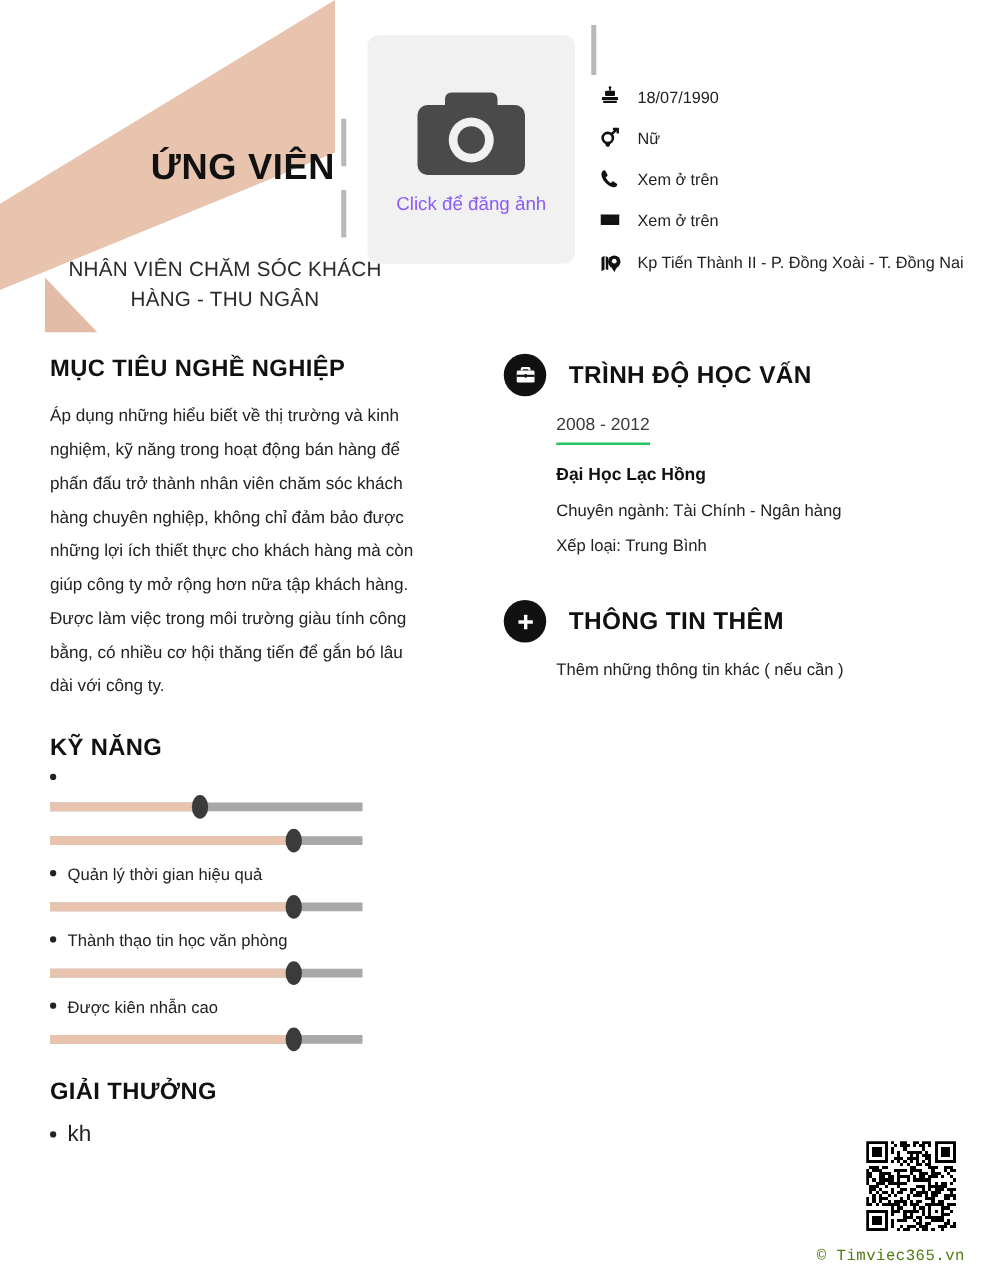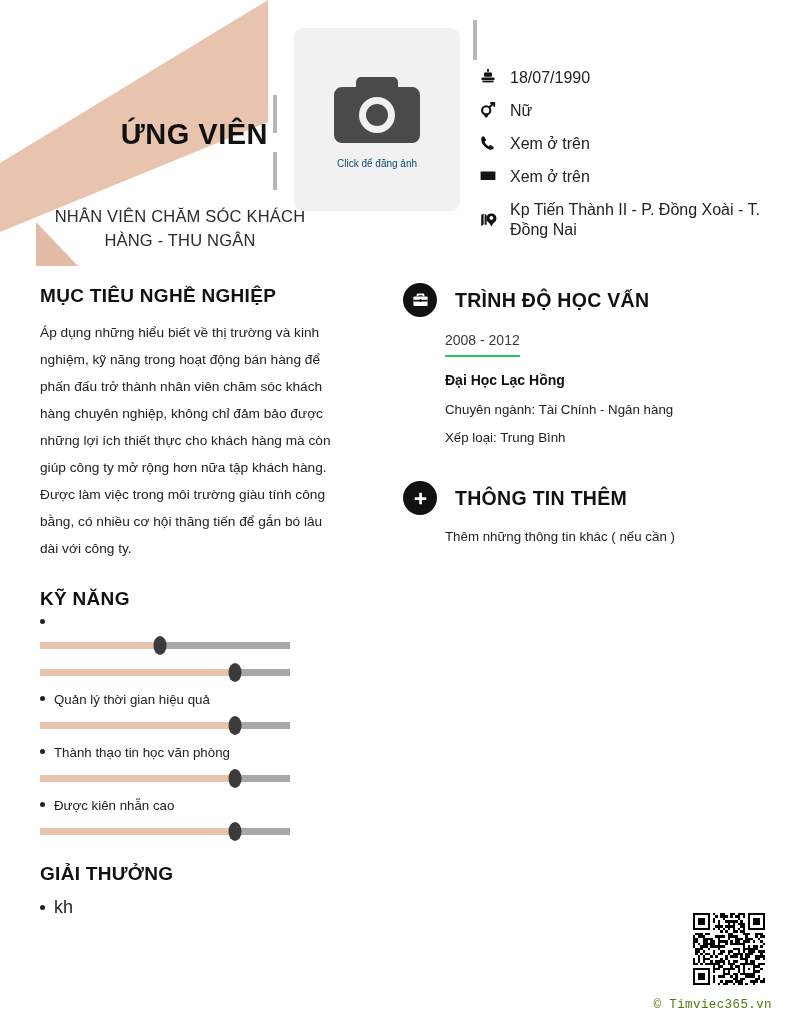--- a/index.html
+++ b/index.html
@@ -73,22 +73,22 @@
     background: #f1f1f1;
     border-radius: 9px;
     display: flex;
     flex-direction: column;
     align-items: center;
     justify-content: center;
   }
   .cam-icon { width: 92px; height: 74px; }
   .photo-label {
     margin-top: 13px;
-    font-size: 10px;
-    color: #0c4a6e;
+    font-size: 15px;
+    color: #8b5cf6;
   }
 
   
   .contact {
     position: absolute;
     left: 480px; top: 68px;
     width: 300px;
   }
   .contact-row {
     display: flex;
@@ -100,23 +100,24 @@
     width: 22px;
     min-width: 22px;
     display: flex;
     align-items: center;
     justify-content: flex-start;
     margin-right: 8px;
     padding-top: 1px;
   }
   .contact-ico svg { display: block; }
   .contact-txt {
-    font-size: 16px;
+    font-size: 13px;
     line-height: 20px;
     color: #222222;
+    text-align: right;
   }
   .contact-row.addr .contact-ico { align-self: center; padding-top: 0; }
 
   
   .col-left {
     position: absolute;
     left: 40px; top: 285px;
     width: 296px;
   }
   .col-right {

